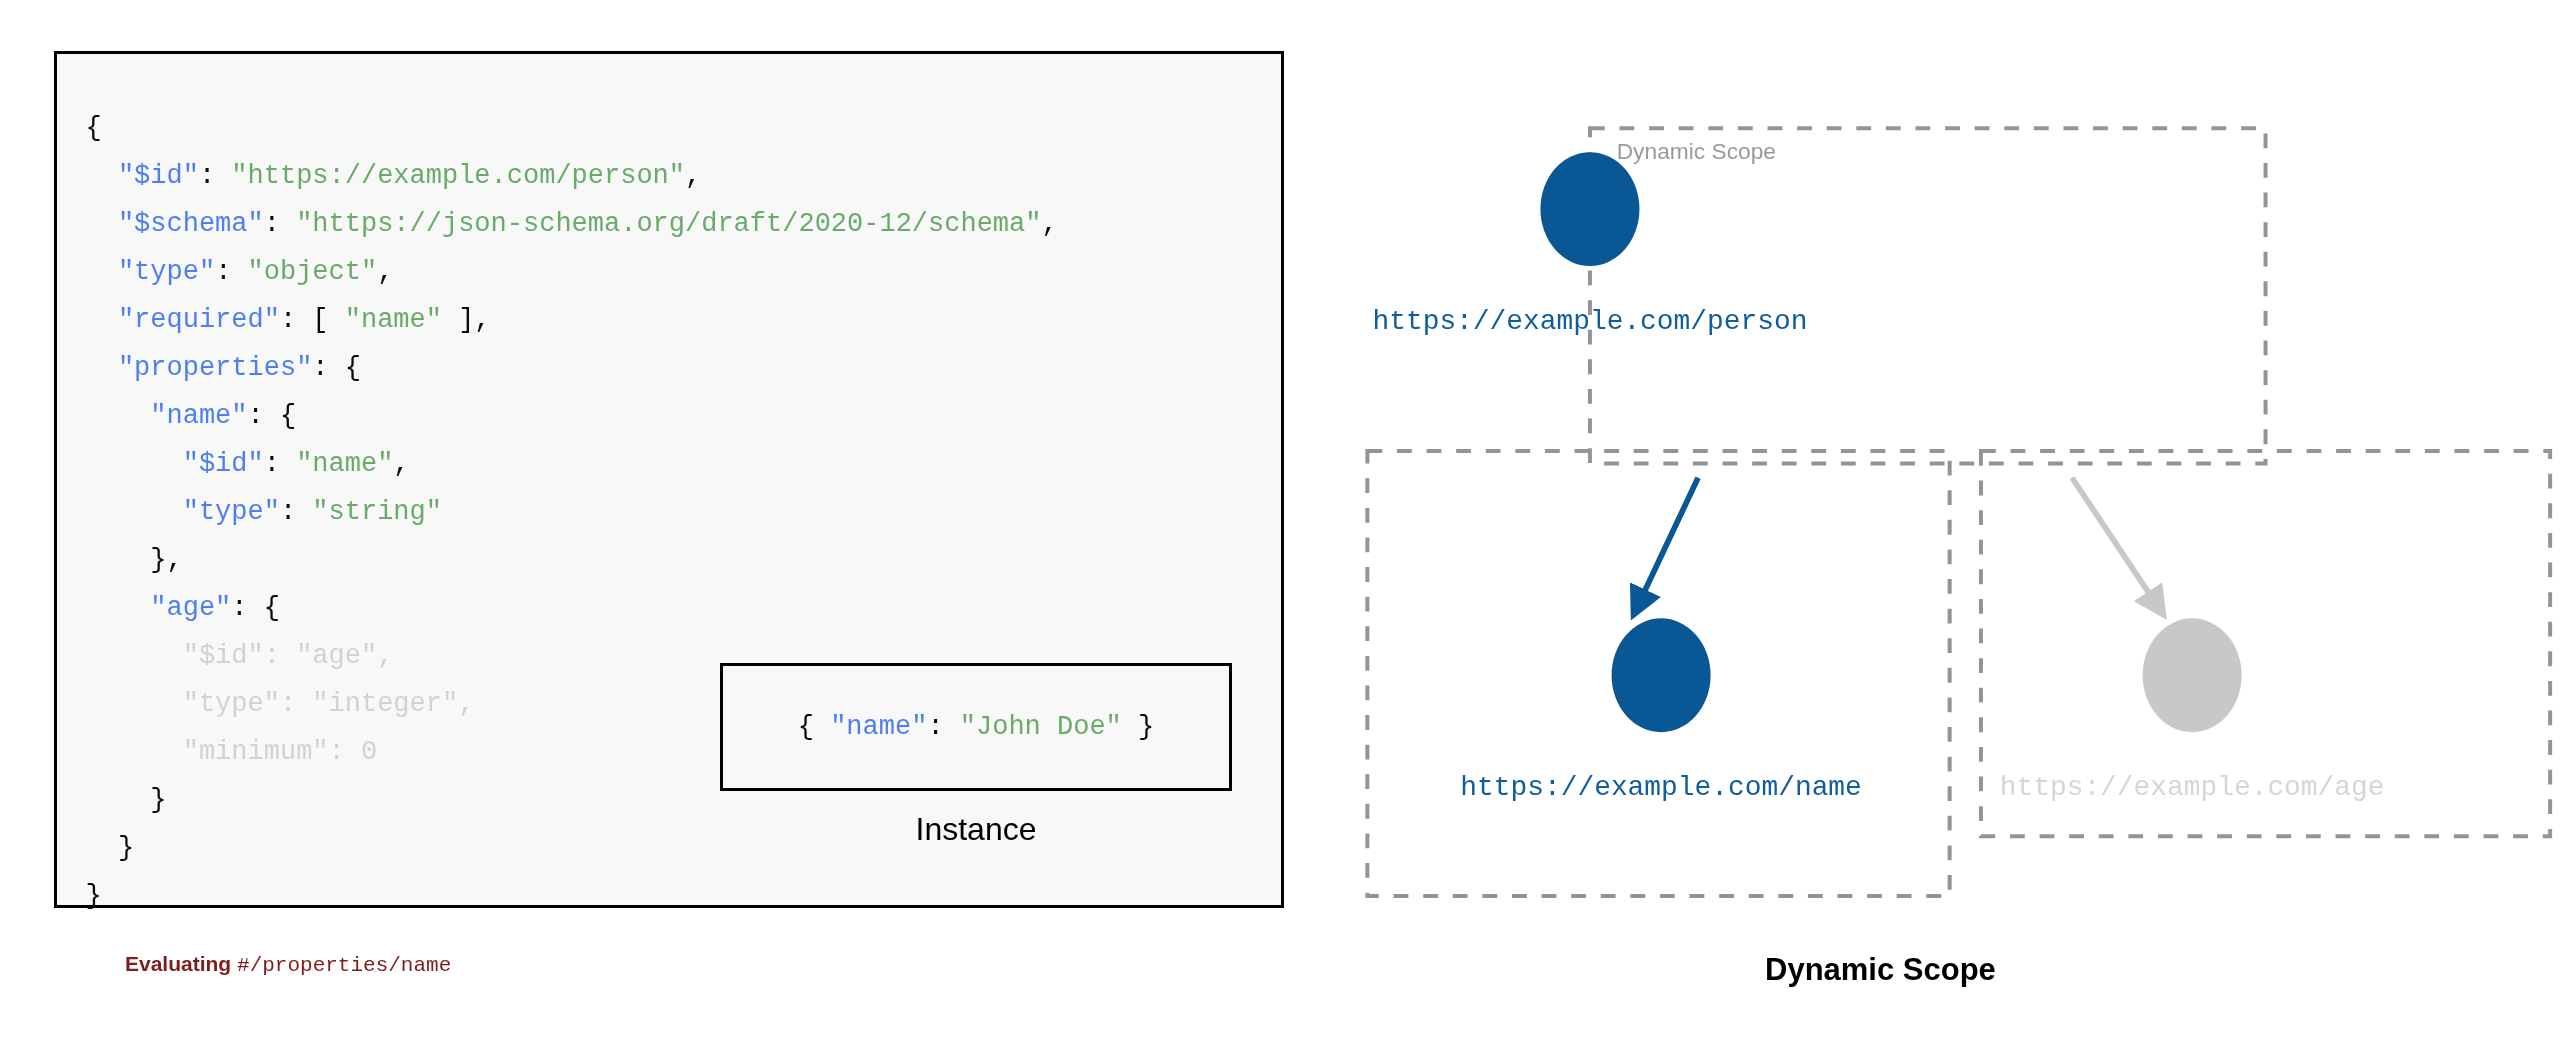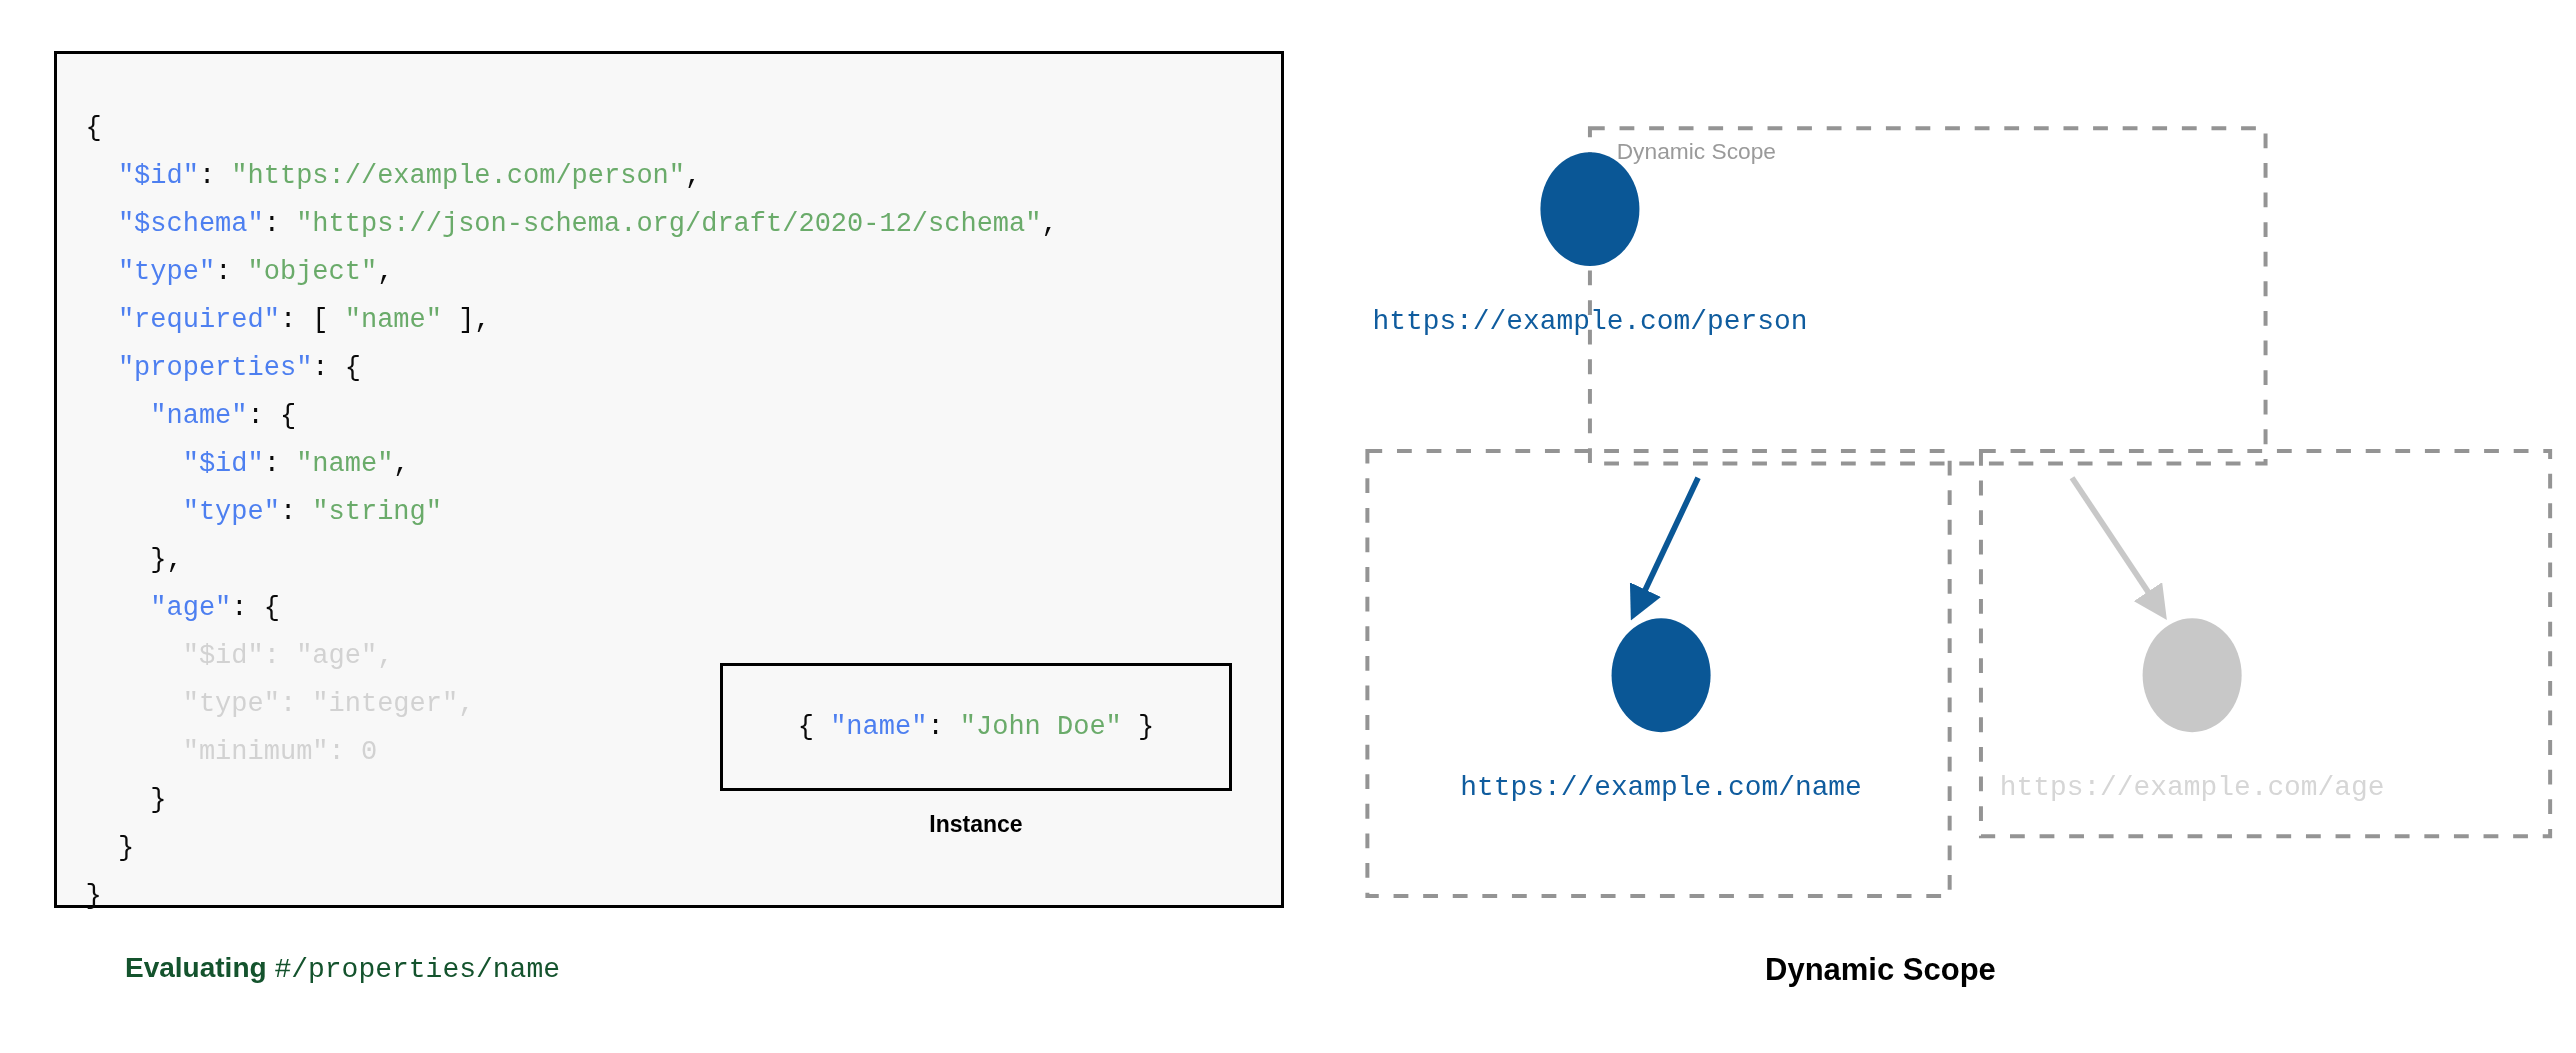--- a/index.html
+++ b/index.html
@@ -35,27 +35,27 @@
     box-sizing:border-box;
     display:flex; align-items:center; justify-content:center;
   }
   #instance-code{
     font-family:"Liberation Mono","DejaVu Sans Mono",monospace;
     font-size:27px; white-space:pre;
   }
   #instance-label{
     position:absolute; left:720px; top:811px;
     width:512px; text-align:center;
-    font-size:23px; font-weight:bold; color:#000000;
+    font-size:32px; font-weight:normal; color:#000000;
   }
 
   
   #caption-left{
     position:absolute; left:125px; top:952px;
-    font-size:28px; font-weight:bold; color:#14532d;
+    font-size:21px; font-weight:bold; color:#7f1d1d;
     white-space:nowrap;
   }
   #caption-left .mono{
     font-family:"Liberation Mono","DejaVu Sans Mono",monospace;
     font-weight:normal;
   }
   #caption-right{
     position:absolute; left:1765px; top:952px;
     font-size:31px; font-weight:bold; color:#000000;
     white-space:nowrap;

